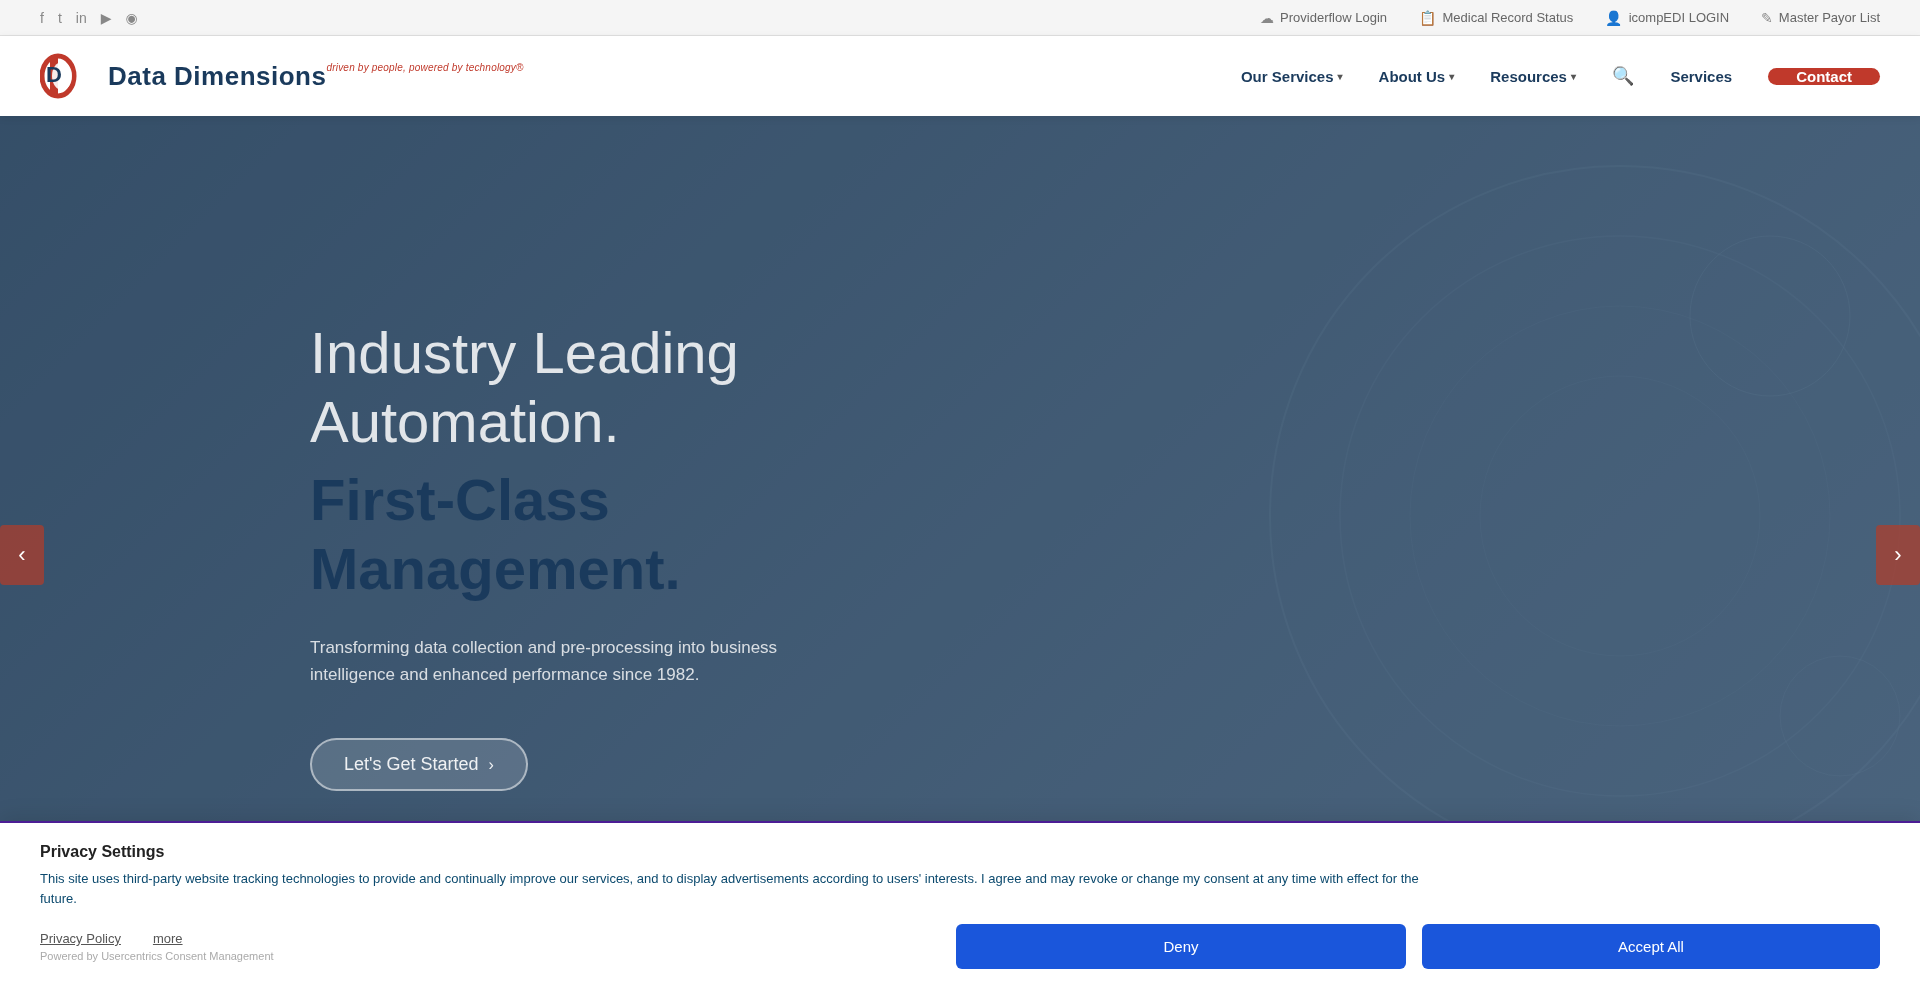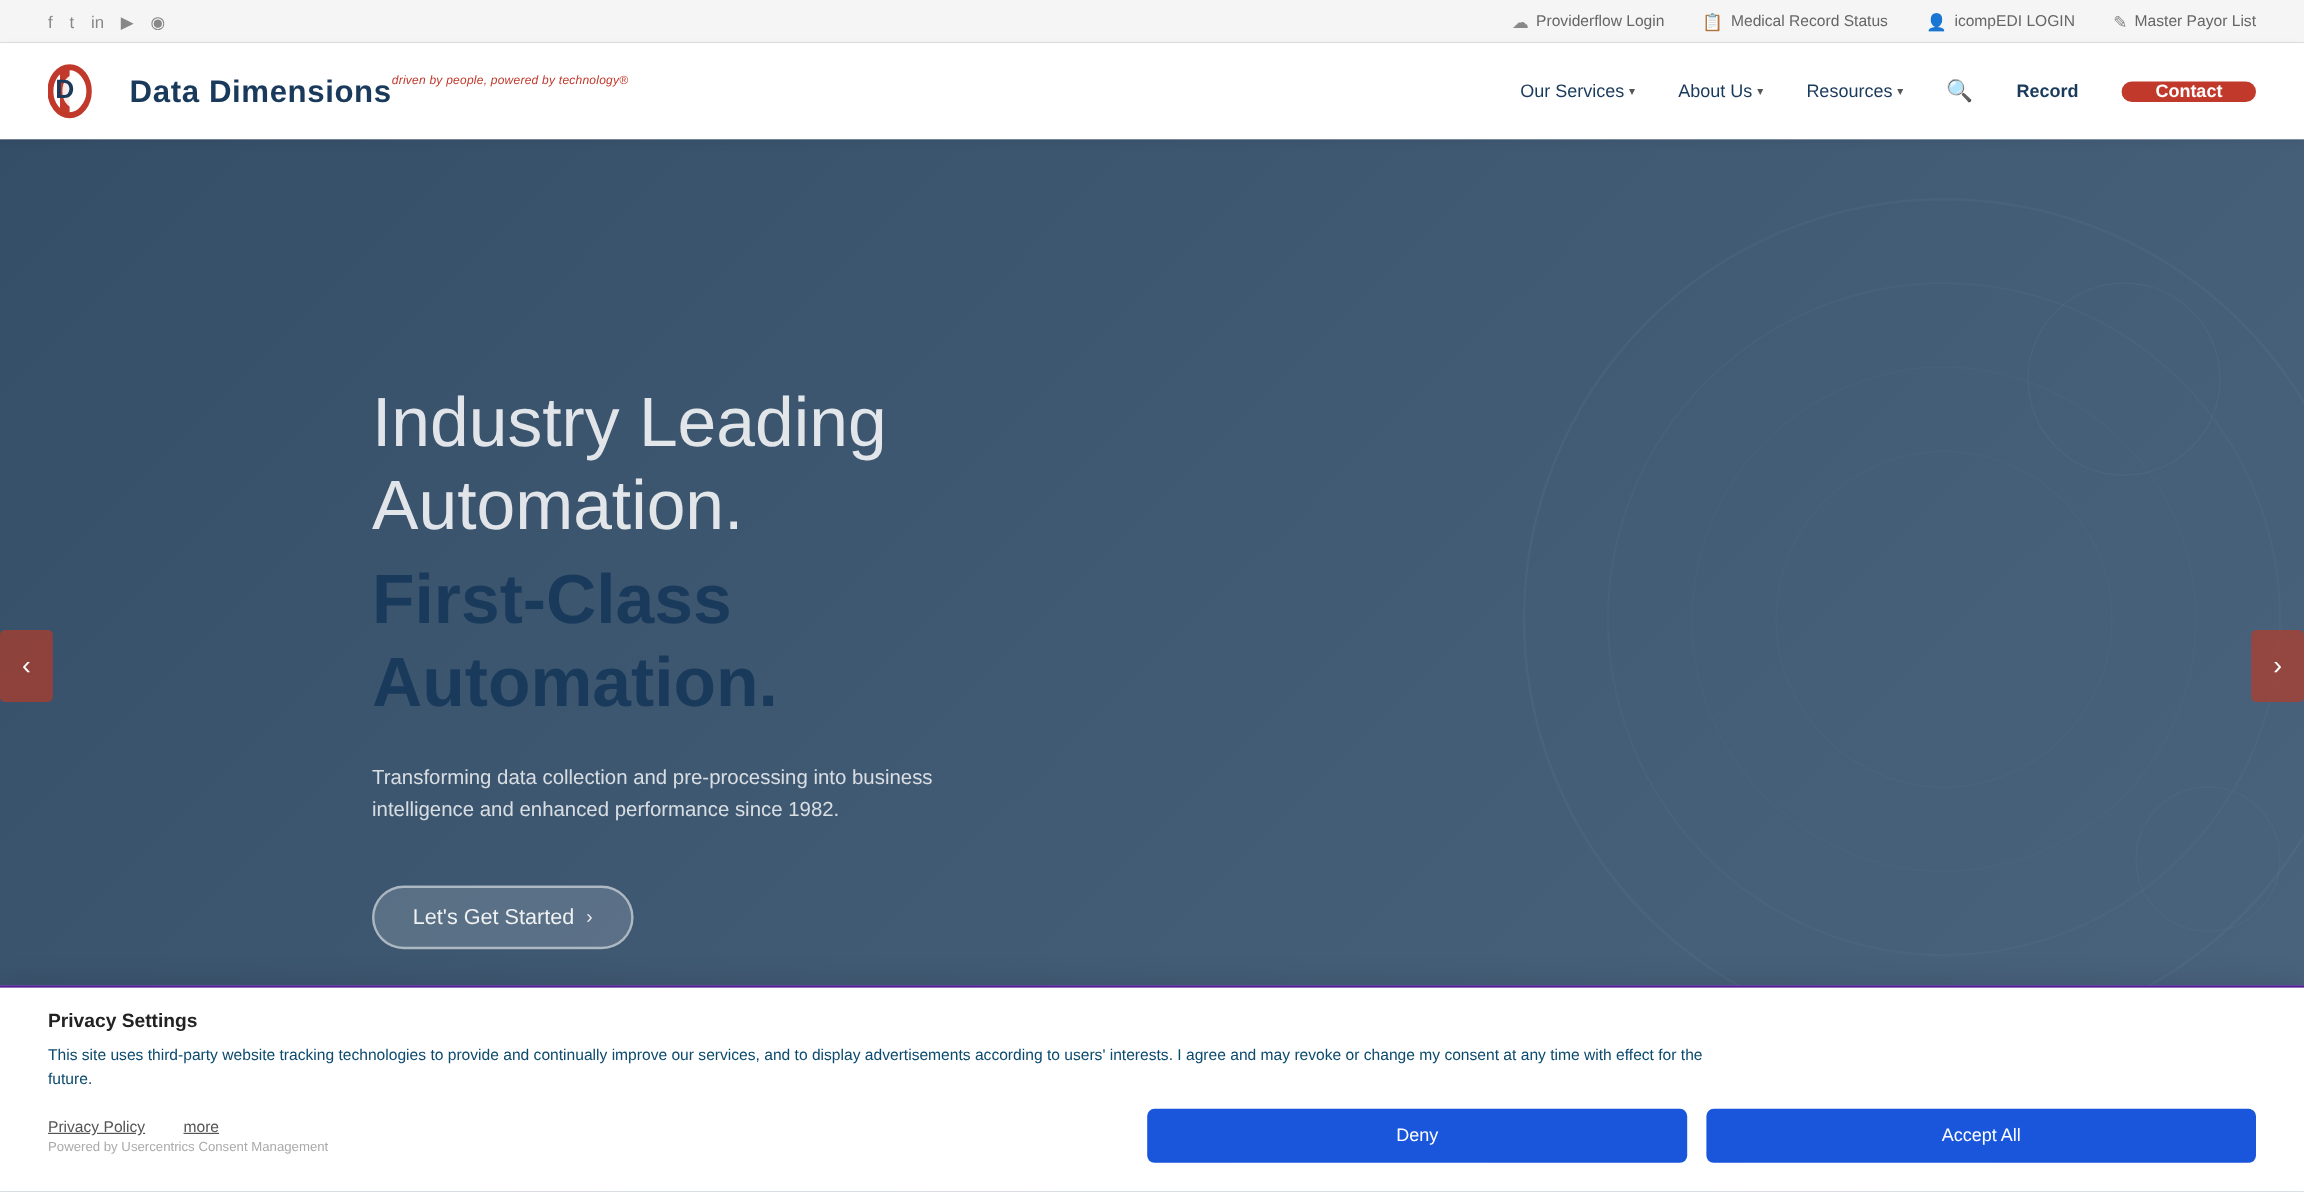--- a/index.html
+++ b/index.html
@@ -87,21 +87,21 @@
       display: flex;
       align-items: center;
       gap: 36px;
     }
     .nav-item {
       display: flex;
       align-items: center;
       gap: 4px;
       color: #1a3a5c;
       font-size: 15px;
-      font-weight: 400;
+      font-weight: 700;
       cursor: pointer;
       text-decoration: none;
     }
     .nav-item .chevron {
       font-size: 10px;
       color: #555;
     }
     .nav-search {
       color: #555;
       font-size: 18px;
@@ -343,42 +343,42 @@
     </a>
     <a class="nav-item">
       <span>About Us</span>
       <span class="chevron">▾</span>
     </a>
     <a class="nav-item">
       <span>Resources</span>
       <span class="chevron">▾</span>
     </a>
     <span class="nav-search">🔍</span>
-    <a class="nav-support">Record</a>
+    <a class="nav-support">Services</a>
     <button class="nav-contact-btn">Contact</button>
   </div>
 </nav>
 
 <section class="hero-section">
   <div class="hero-overlay"></div>
 
   <svg class="hero-deco-circles" viewBox="0 0 900 877" xmlns="http://www.w3.org/2000/svg">
     <circle cx="600" cy="400" r="350" fill="none" stroke="#8aaac0" stroke-width="2" opacity="0.5"></circle>
     <circle cx="600" cy="400" r="280" fill="none" stroke="#8aaac0" stroke-width="1.5" opacity="0.4"></circle>
     <circle cx="600" cy="400" r="210" fill="none" stroke="#8aaac0" stroke-width="1" opacity="0.3"></circle>
     <circle cx="600" cy="400" r="140" fill="rgba(100,140,180,0.1)" stroke="#8aaac0" stroke-width="1" opacity="0.3"></circle>
     <circle cx="750" cy="200" r="80" fill="rgba(100,140,180,0.08)" stroke="#aaccdd" stroke-width="1" opacity="0.4"></circle>
     <circle cx="820" cy="600" r="60" fill="rgba(100,140,180,0.08)" stroke="#aaccdd" stroke-width="1" opacity="0.3"></circle>
   </svg>
 
   <button class="slider-arrow slider-arrow-left">‹</button>
 
   <div class="hero-content">
     <h1 class="hero-title-1">Industry Leading Automation.</h1>
-    <h1 class="hero-title-2">First-Class Automation.</h1>
+    <h1 class="hero-title-2">First-Class Management.</h1>
     <p class="hero-subtitle">Transforming data collection and pre-processing into business intelligence and enhanced performance since 1982.</p>
     <a class="hero-cta-btn">
       <span>Let's Get Started</span>
       <span class="hero-arrow-right">›</span>
     </a>
   </div>
 
   <button class="slider-arrow slider-arrow-right">›</button>
 </section>
 

